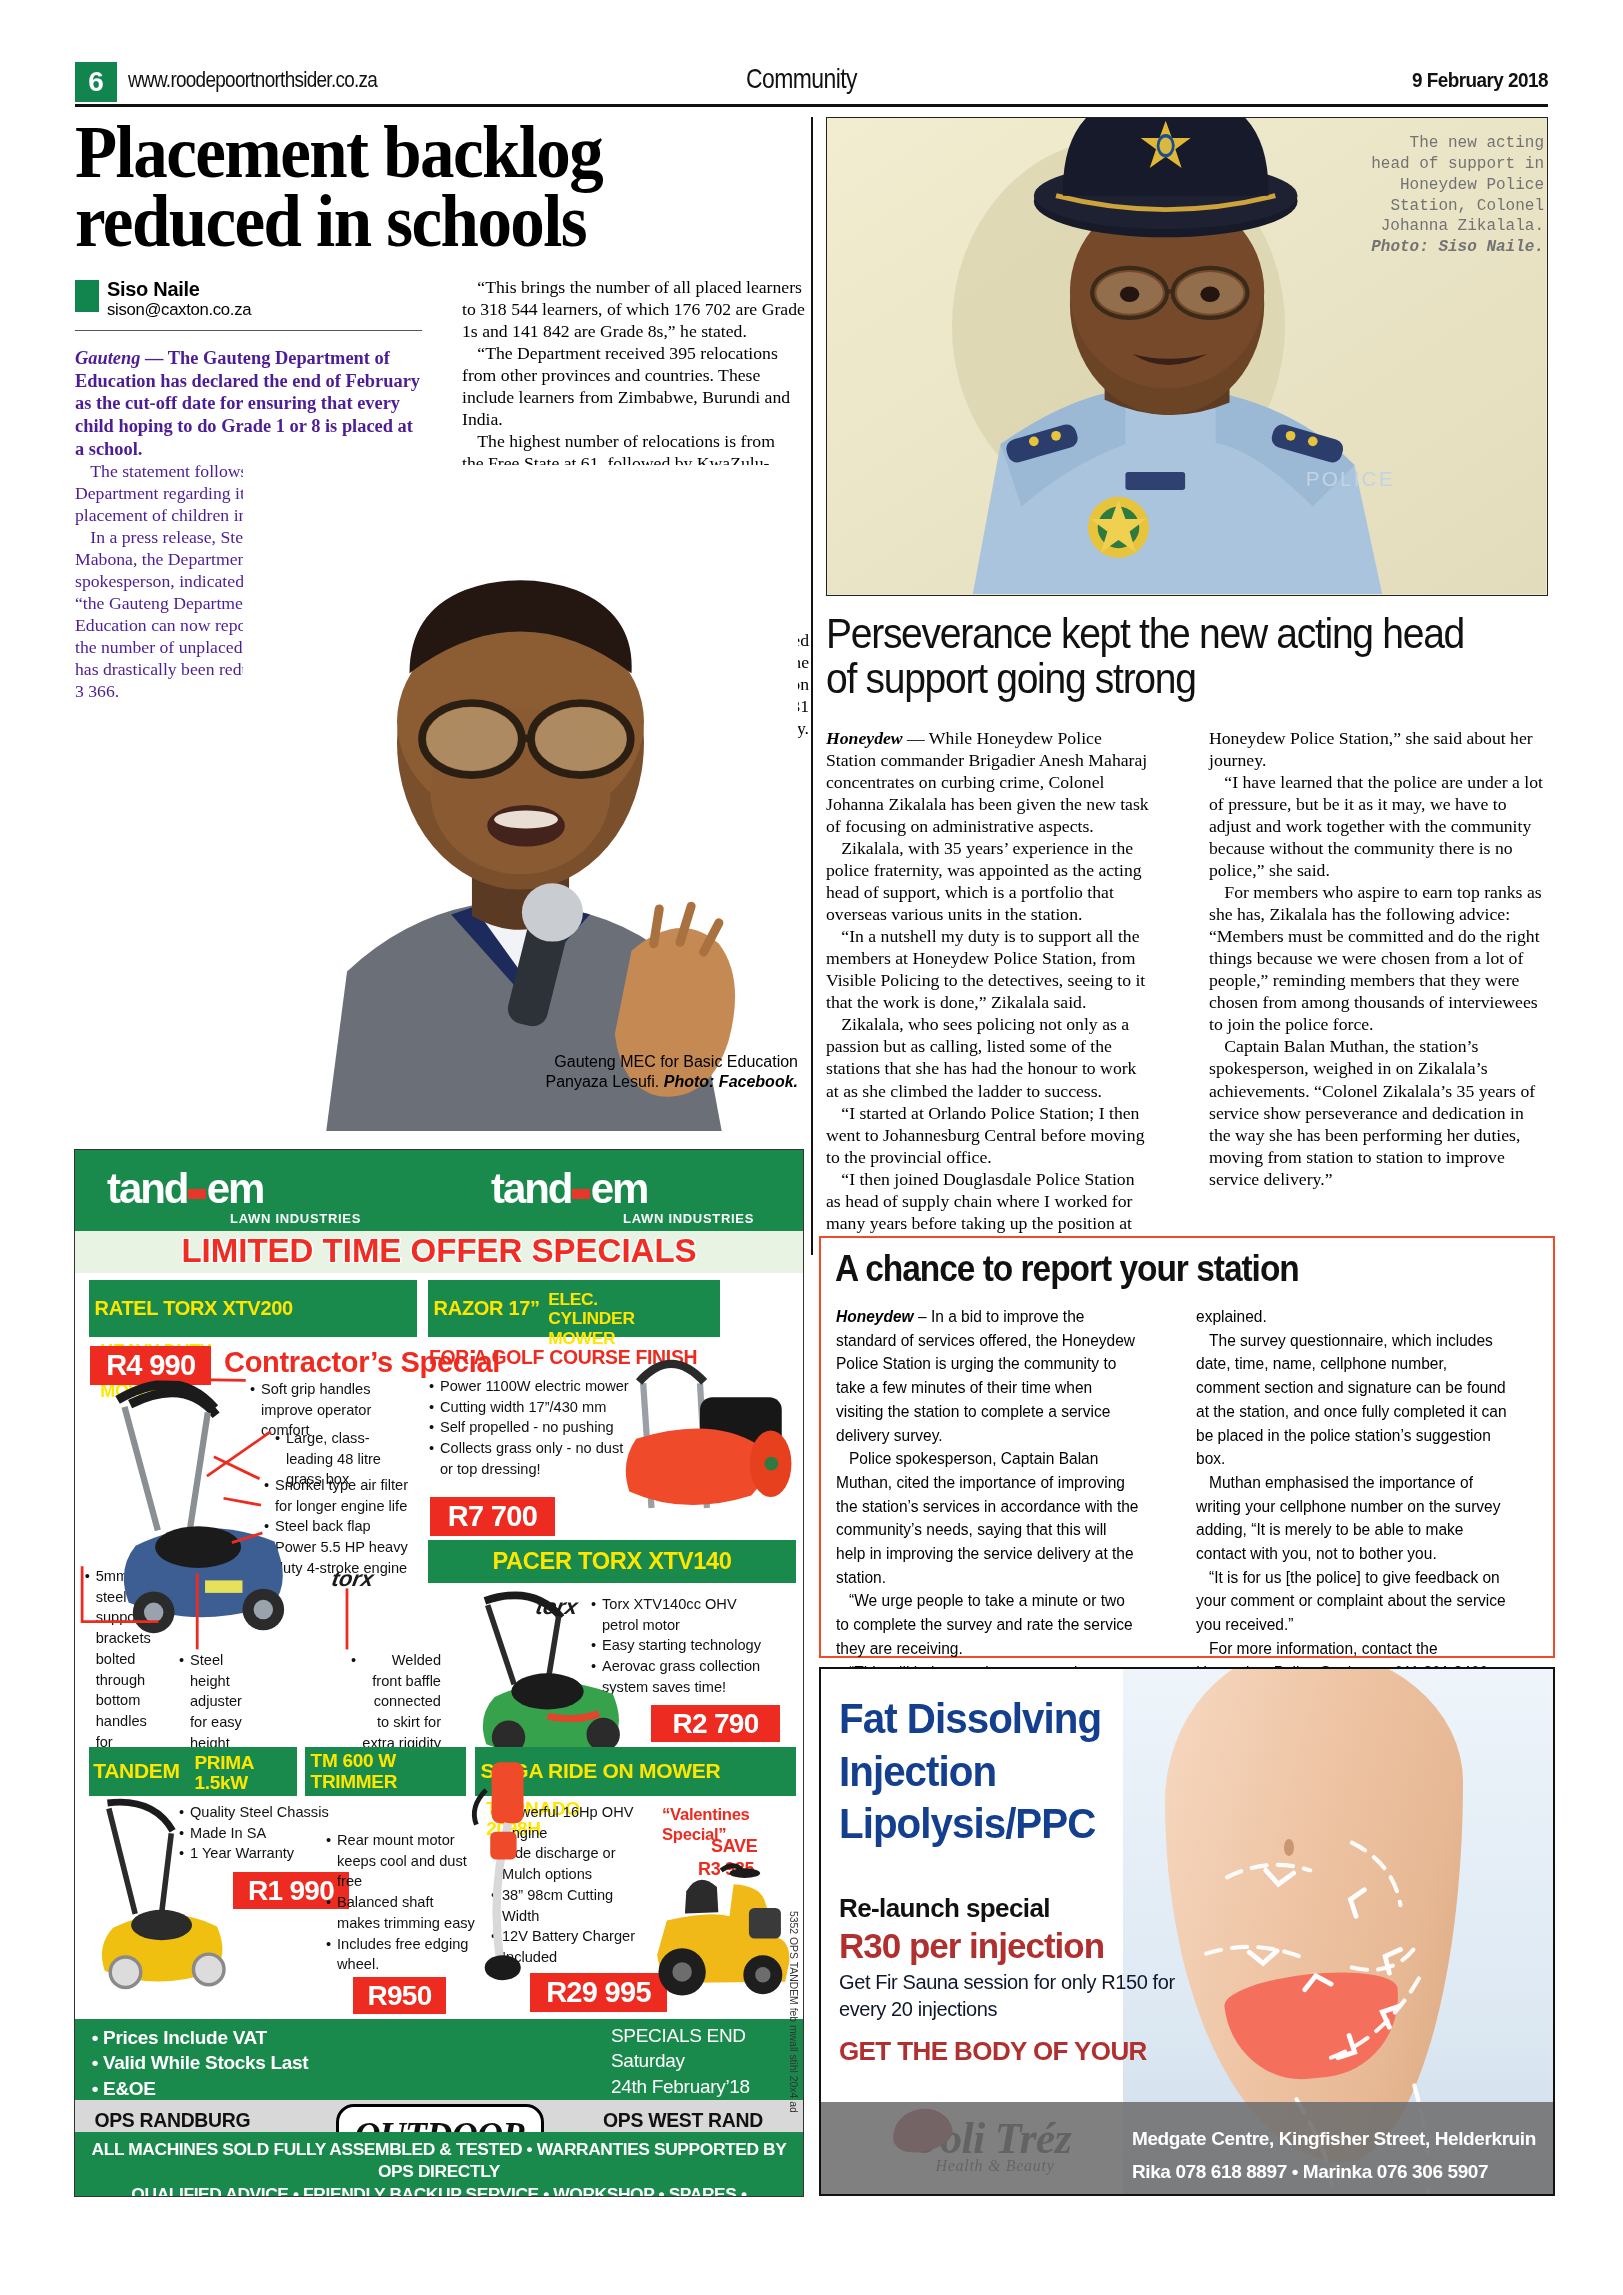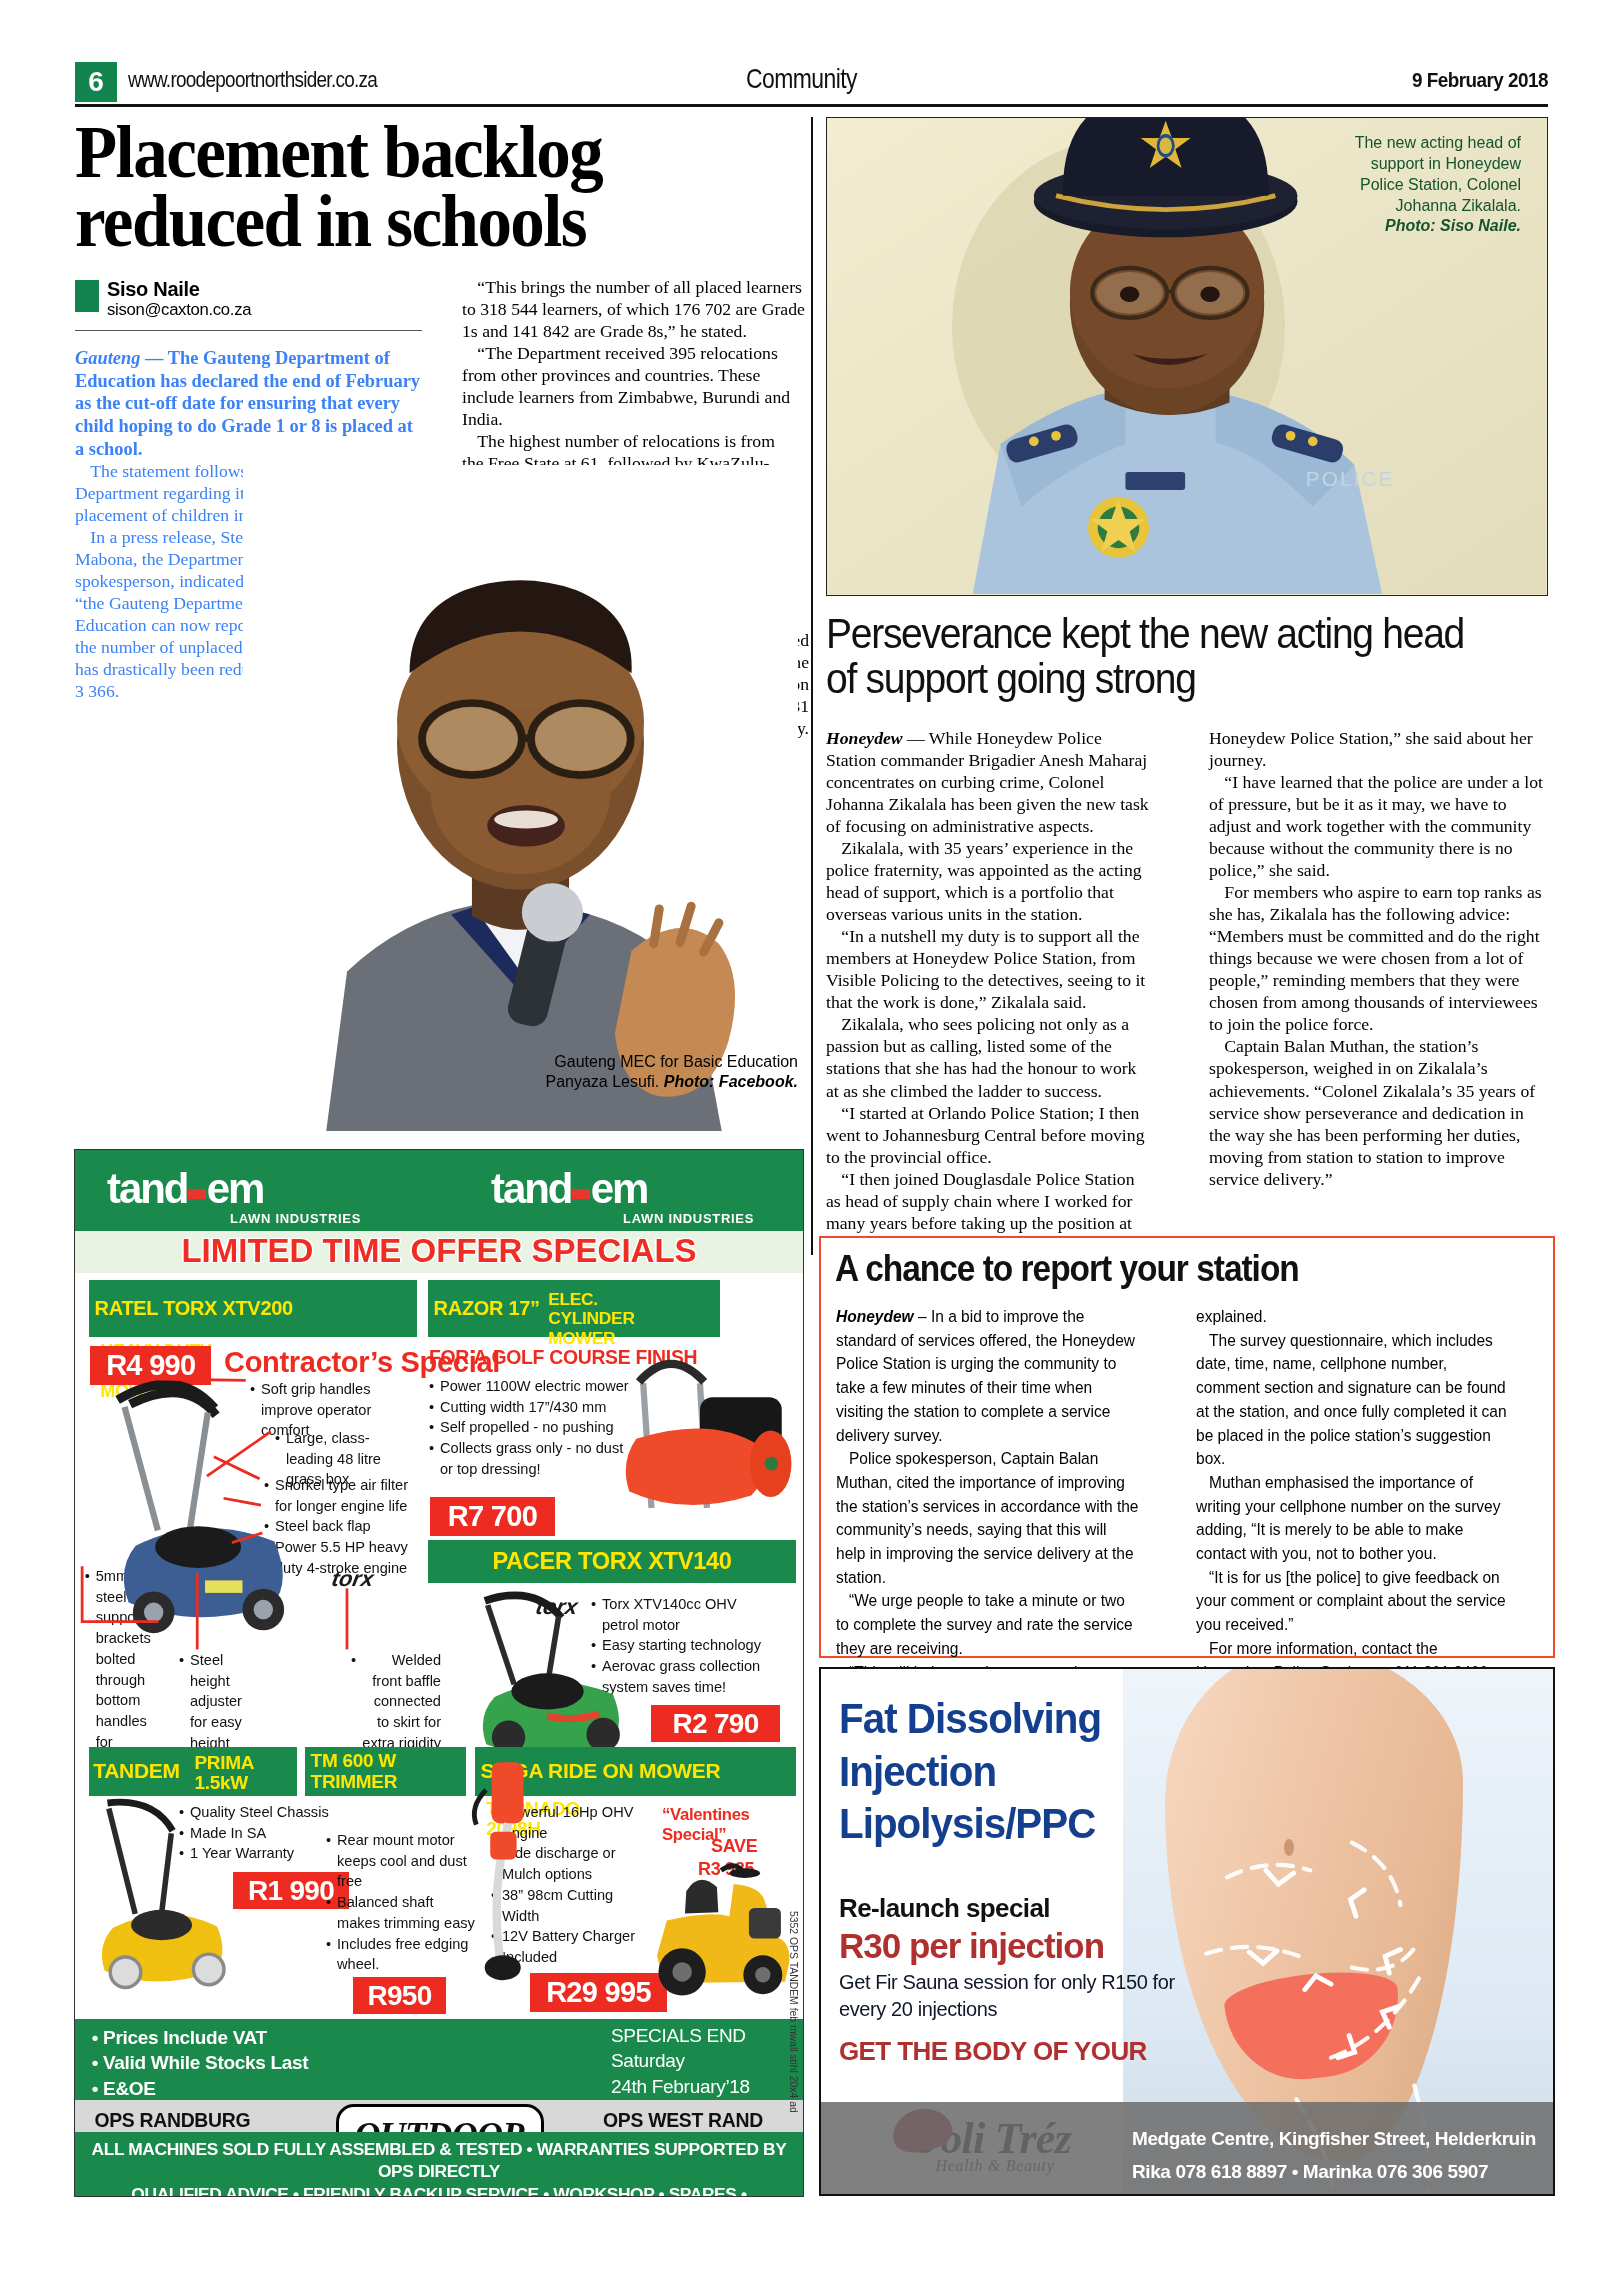--- a/index.html
+++ b/index.html
@@ -60,21 +60,21 @@
   }
   .byline-mail {
     position:absolute; left:32px; top:21px;
     font-family:"Liberation Sans", sans-serif; font-size:16.7px;
     letter-spacing:-0.3px; color:#000;
   }
   .byline-rule { position:absolute; left:0; top:51px; width:347px; height:1.4px; background:#555; }
 
   .art1-c1 {
     position:absolute; left:75px; top:347px; width:351px;
-    font-size:17.7px; line-height:1.245; color:#3b82f6; text-align:left;
+    font-size:17.7px; line-height:1.245; color:#4c1d95; text-align:left;
   }
   .art1-c1 .lede { font-weight:bold; font-size:18.4px; line-height:1.23; }
   .art1-c1 .lede i { font-style:italic; }
   .art1-c1 p { text-indent:15.3px; }
   .art1-c1 p.noindent { text-indent:0; }
   .art1-c1 .narrow { width:229px; }
 
   .art1-c2 {
     position:absolute; left:462px; top:276px; width:347px;
     font-size:17.7px; line-height:1.245; color:#000;
@@ -98,22 +98,22 @@
 
   
   .vrule { position:absolute; background:#111; width:2.1px; }
 
   
   .police-photo {
     position:absolute; left:826px; top:117px; width:722px; height:479px;
     border:1.4px solid #222; background:#efe9c8; overflow:hidden;
   }
   .police-cap {
-    position:absolute; right:26px; top:15.3px; width:174px; text-align:right;
-    font-family:Liberation Sans, sans-serif; font-size:16px; line-height:1.3; color:#14532d;
+    position:absolute; right:3px; top:15.3px; width:174px; text-align:right;
+    font-family:Liberation Mono, monospace; font-size:16px; line-height:1.3; color:#737373;
     z-index:4;
   }
   .police-cap i { font-style:italic; font-weight:bold; }
 
   .art2-head {
     position:absolute; left:826px; top:611px; width:725px;
     font-family:"Liberation Sans", sans-serif; font-weight:400;
     font-size:42px; line-height:1.08; letter-spacing:-1.4px; color:#111;
     transform:scaleX(0.93); transform-origin:left top;
   }

